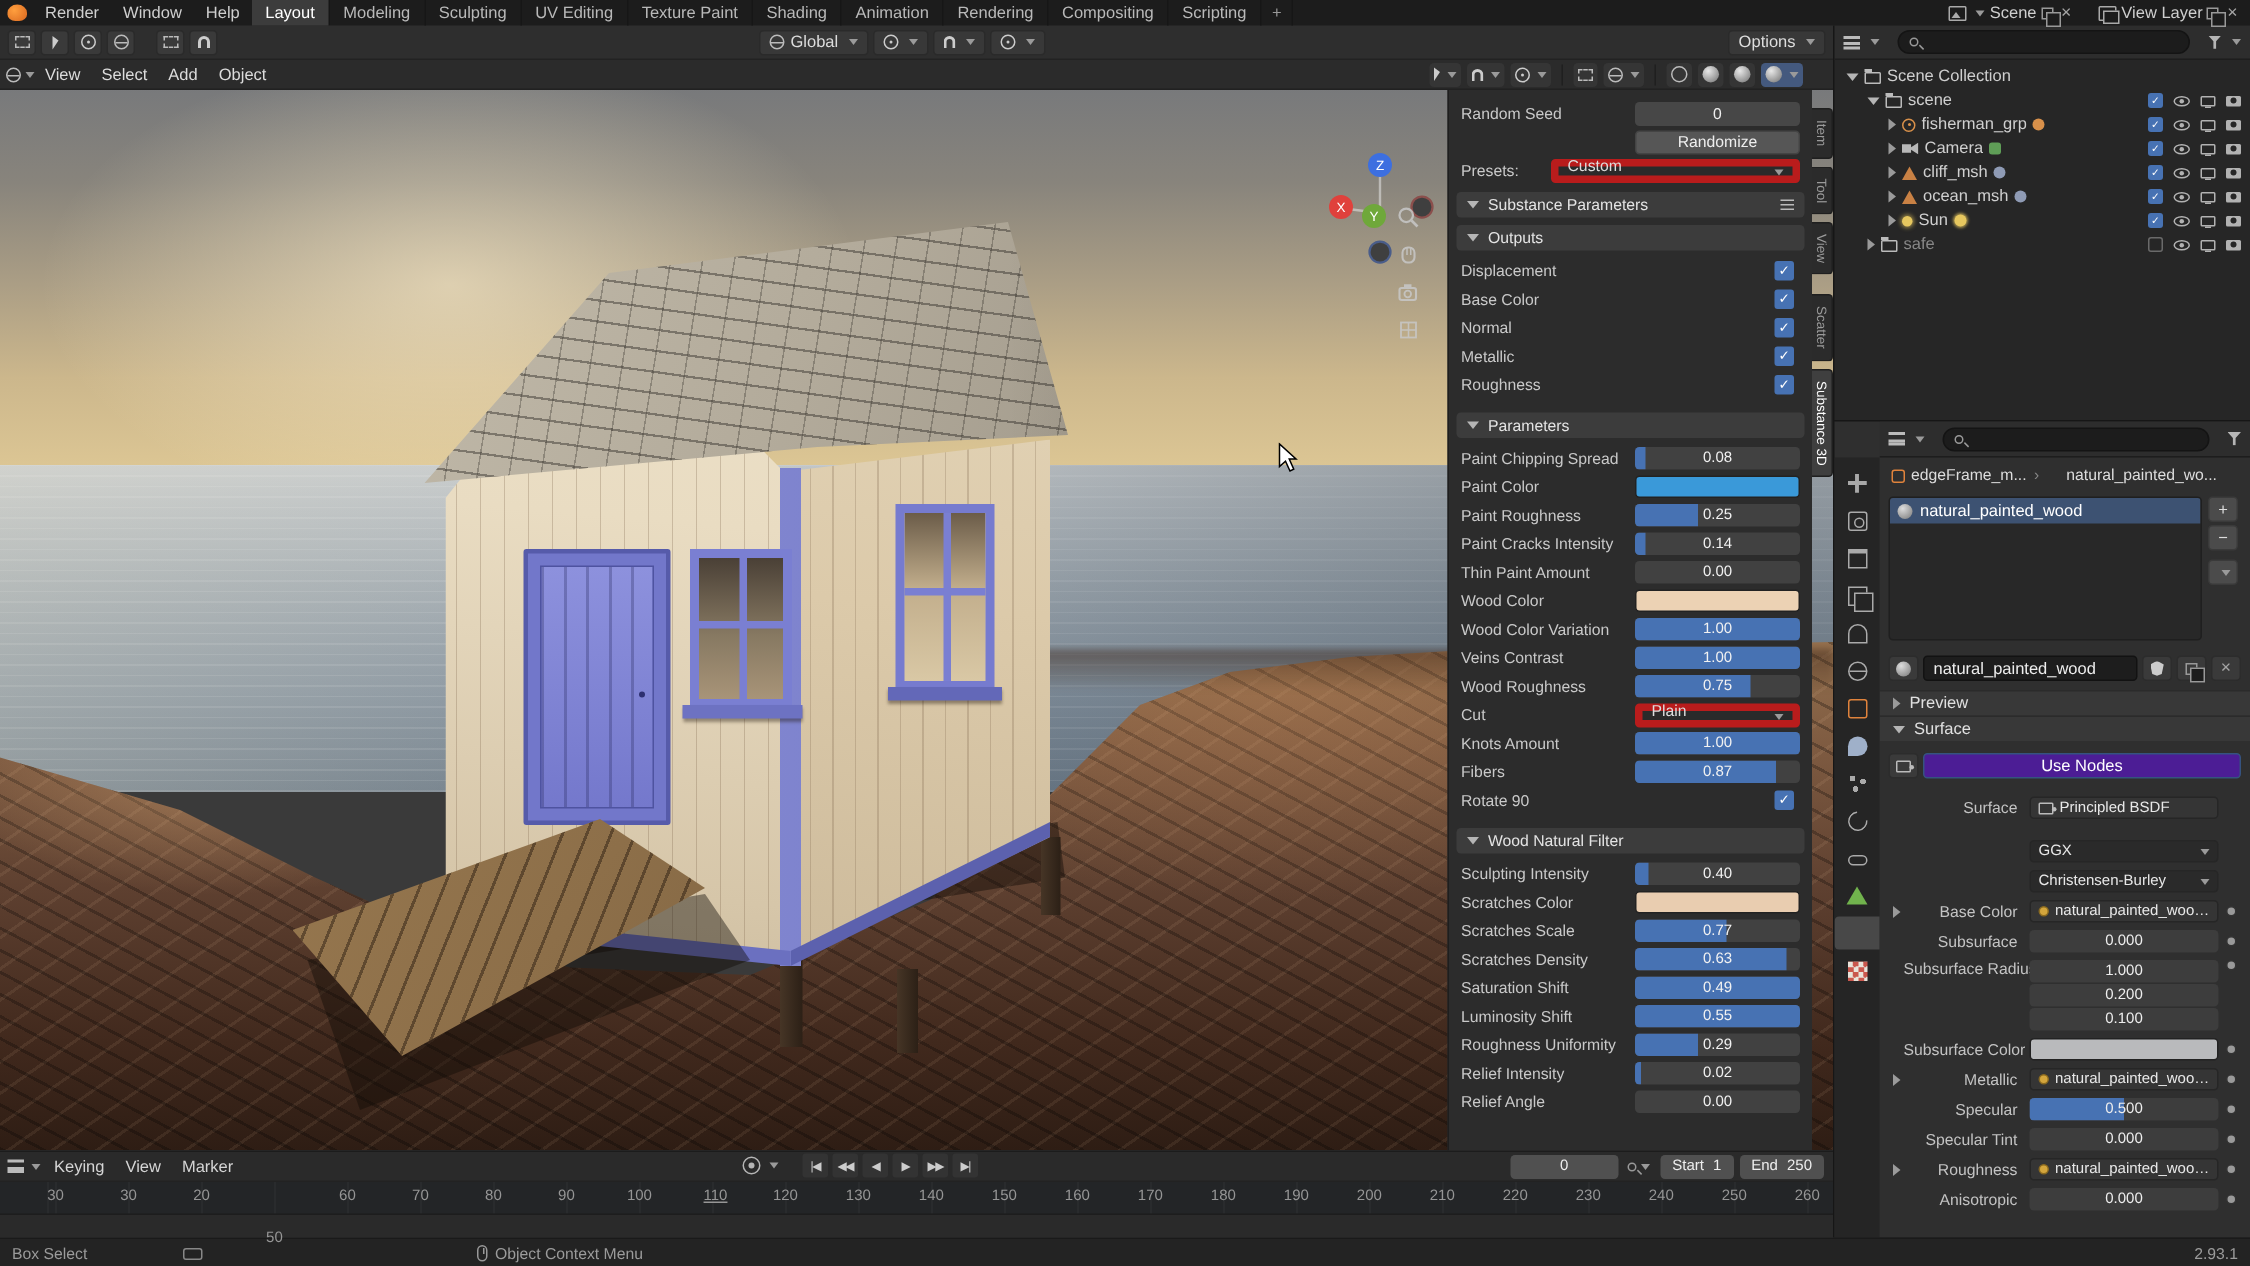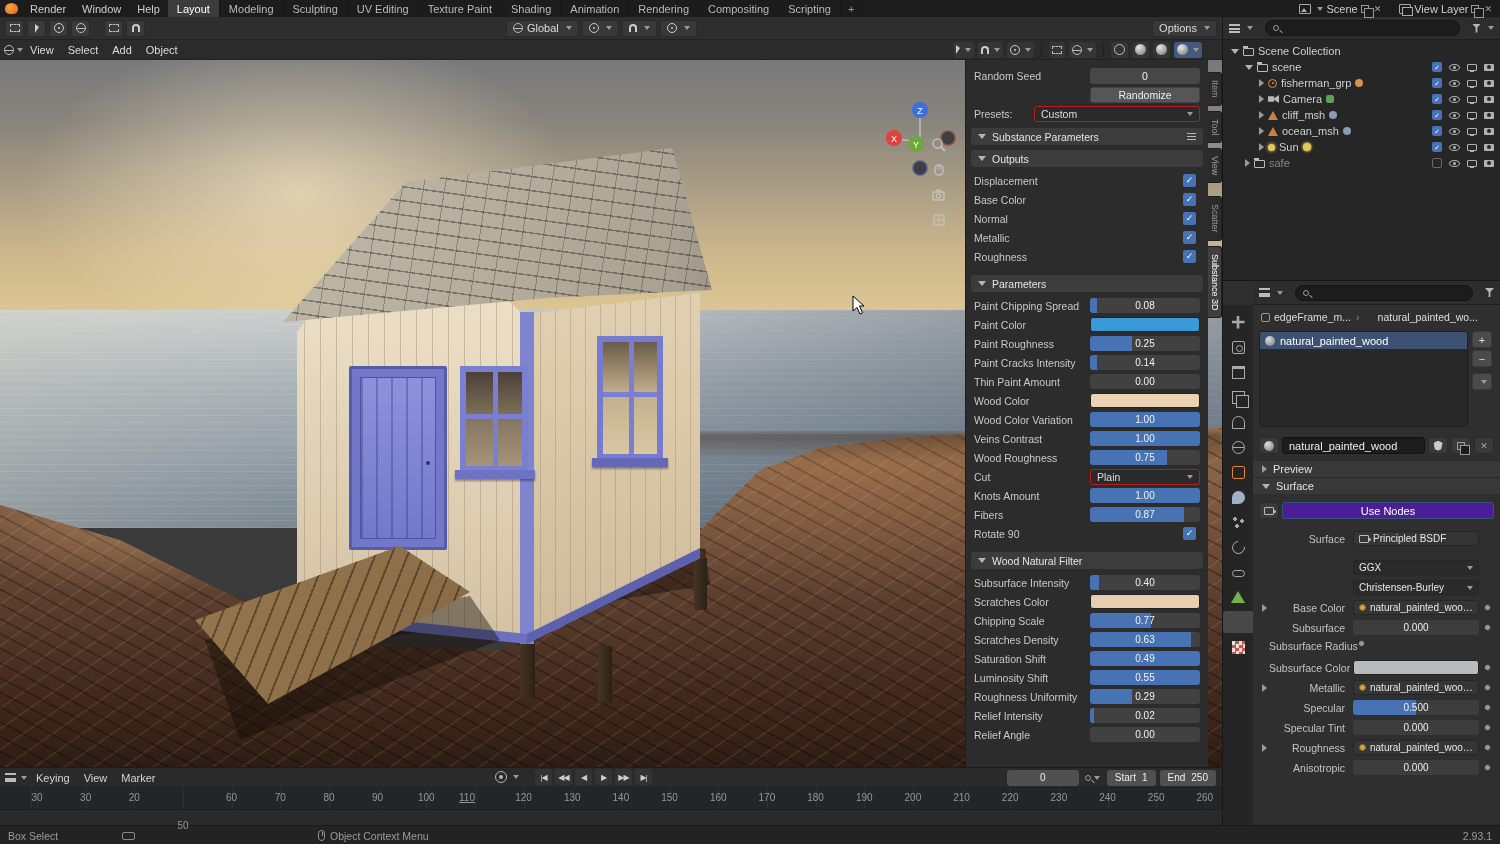--- a/index.html
+++ b/index.html
@@ -81,21 +81,21 @@
 #gizmo{position:absolute;left:868px;top:24px;z-index:5}
 #vp-tools{position:absolute;left:930px;top:96px;z-index:5;display:flex;flex-direction:column;gap:7px}
 .vpt{width:18px;height:18px;display:flex;align-items:center;justify-content:center;opacity:.85}
 
 #npanel{position:absolute;left:965px;top:20px;width:243px;height:707px;background:#2c2c2c;border-left:1px solid #1e1e1e;z-index:8;padding:6px 4px;overflow:hidden;font-size:10.5px}
 .np-row{display:flex;align-items:center;height:19px;padding:0 4px;gap:4px}
 .np-label{flex:1;color:#c9c9c9;white-space:nowrap;overflow:hidden;text-overflow:ellipsis}
 .np-num{width:110px;height:16px;background:#474747;border-radius:3px;text-align:center;line-height:16px;color:#efefef;flex:none}
 .np-btn{width:110px;height:16px;background:#565656;border:1px solid #444;border-radius:3px;text-align:center;line-height:15px;color:#eee;flex:none;margin-left:auto}
 .np-spacer{flex:1}
-.np-dd{height:16px;background:#2a2a2a;border:1px solid #b91c1c;border-radius:3px;display:flex;align-items:center;padding:0 6px;color:#ddd;gap:4px}
+.np-dd{height:16px;background:#2a2a2a;border:5px solid #b91c1c;border-radius:3px;display:flex;align-items:flex-end;padding:0 6px;color:#ddd;gap:4px}
 .np-dd span:first-child{flex:1}
 .np-dd.w{width:110px;flex:none}
 .np-head{height:17px;background:#3c3c3c;border-radius:3px;display:flex;align-items:center;gap:6px;padding:0 7px;margin:5px 1px 4px;color:#e4e4e4}
 .ic-menu{width:9px;height:7px;border-top:1px solid #bbb;border-bottom:1px solid #bbb;position:relative;margin-left:auto}
 .ic-menu::after{content:"";position:absolute;left:0;top:2px;width:9px;height:1px;background:#bbb}
 .np-slider{position:relative;width:110px;height:15px;border-radius:3px;background:#414141;overflow:hidden;display:flex;align-items:center;justify-content:center;flex:none}
 .np-fill{position:absolute;left:0;top:0;bottom:0;background:#4772b3}
 .np-val{position:relative;font-size:10px;color:#f2f2f2}
 .np-colorfield{width:110px;height:15px;border-radius:3px;flex:none;border:1px solid #222}
 .cb{width:13px;height:13px;border-radius:2px;background:#4772b3;display:flex;align-items:center;justify-content:center;flex:none;position:relative}
@@ -563,32 +563,32 @@
             <div class="np-label">Rotate 90</div>
             <div class="cb"></div>
           </div>
         </div>
       <div class="np-head" style="margin-top:9px">
         <span class="tdown"></span>
         <span>Wood Natural Filter</span>
       </div>
       <div id="np-filter">
           <div class="np-row">
-            <div class="np-label">Subsurface Intensity</div>
+            <div class="np-label">Sculpting Intensity</div>
             <div class="np-slider">
               <div class="np-fill" style="width: 8%;"></div>
               <div class="np-val">0.40</div>
             </div>
           </div>
           <div class="np-row">
             <div class="np-label">Scratches Color</div>
             <div class="np-colorfield" style="background: rgb(233, 205, 176);"></div>
           </div>
           <div class="np-row">
-            <div class="np-label">Chipping Scale</div>
+            <div class="np-label">Scratches Scale</div>
             <div class="np-slider">
               <div class="np-fill" style="width: 55%;"></div>
               <div class="np-val">0.77</div>
             </div>
           </div>
           <div class="np-row">
             <div class="np-label">Scratches Density</div>
             <div class="np-slider">
               <div class="np-fill" style="width: 92%;"></div>
               <div class="np-val">0.63</div>
@@ -855,20 +855,25 @@
           </div>
           <div class="prow">
             <span class="pexp"></span>
             <span class="plabel">Subsurface</span>
             <div class="pnum"><div class="pfill" style="width: 0%;"></div><span>0.000</span></div>
             <span class="sock"></span>
           </div>
           <div class="prow" style="align-items: flex-start;">
             <span class="pexp"></span>
             <span class="plabel">Subsurface Radius</span>
+            <div class="pmulti">
+              <div class="pnum" style="width: 100%;"><span>1.000</span></div>
+              <div class="pnum" style="width: 100%;"><span>0.200</span></div>
+              <div class="pnum" style="width: 100%;"><span>0.100</span></div>
+            </div>
             <span class="sock"></span>
           </div>
           <div class="prow">
             <span class="pexp"></span>
             <span class="plabel">Subsurface Color</span>
             <div class="pcolor" style="background: rgb(185, 186, 188);"></div>
             <span class="sock"></span>
           </div>
           <div class="prow">
             <span class="pexp">
@@ -999,21 +1004,21 @@
     <div id="ruler">
         <span class="rnum" style="left: 37px;">30</span>
         <span class="rnum" style="left: 85.66px;">30</span>
         <span class="rnum" style="left: 134.32px;">20</span>
         <span class="rnum" style="left: 182.98px; margin-top: 28px;">50</span>
         <span class="rnum" style="left: 231.64px;">60</span>
         <span class="rnum" style="left: 280.3px;">70</span>
         <span class="rnum" style="left: 328.96px;">80</span>
         <span class="rnum" style="left: 377.62px;">90</span>
         <span class="rnum" style="left: 426.28px;">100</span>
-        <span class="rnum" style="left: 467px; text-decoration: underline;">110</span>
+        <span class="rnum" style="left: 477px; text-decoration: underline;">110</span>
         <span class="rnum" style="left: 523.6px;">120</span>
         <span class="rnum" style="left: 572.26px;">130</span>
         <span class="rnum" style="left: 620.92px;">140</span>
         <span class="rnum" style="left: 669.58px;">150</span>
         <span class="rnum" style="left: 718.24px;">160</span>
         <span class="rnum" style="left: 766.9px;">170</span>
         <span class="rnum" style="left: 815.56px;">180</span>
         <span class="rnum" style="left: 864.22px;">190</span>
         <span class="rnum" style="left: 912.88px;">200</span>
         <span class="rnum" style="left: 961.54px;">210</span>

